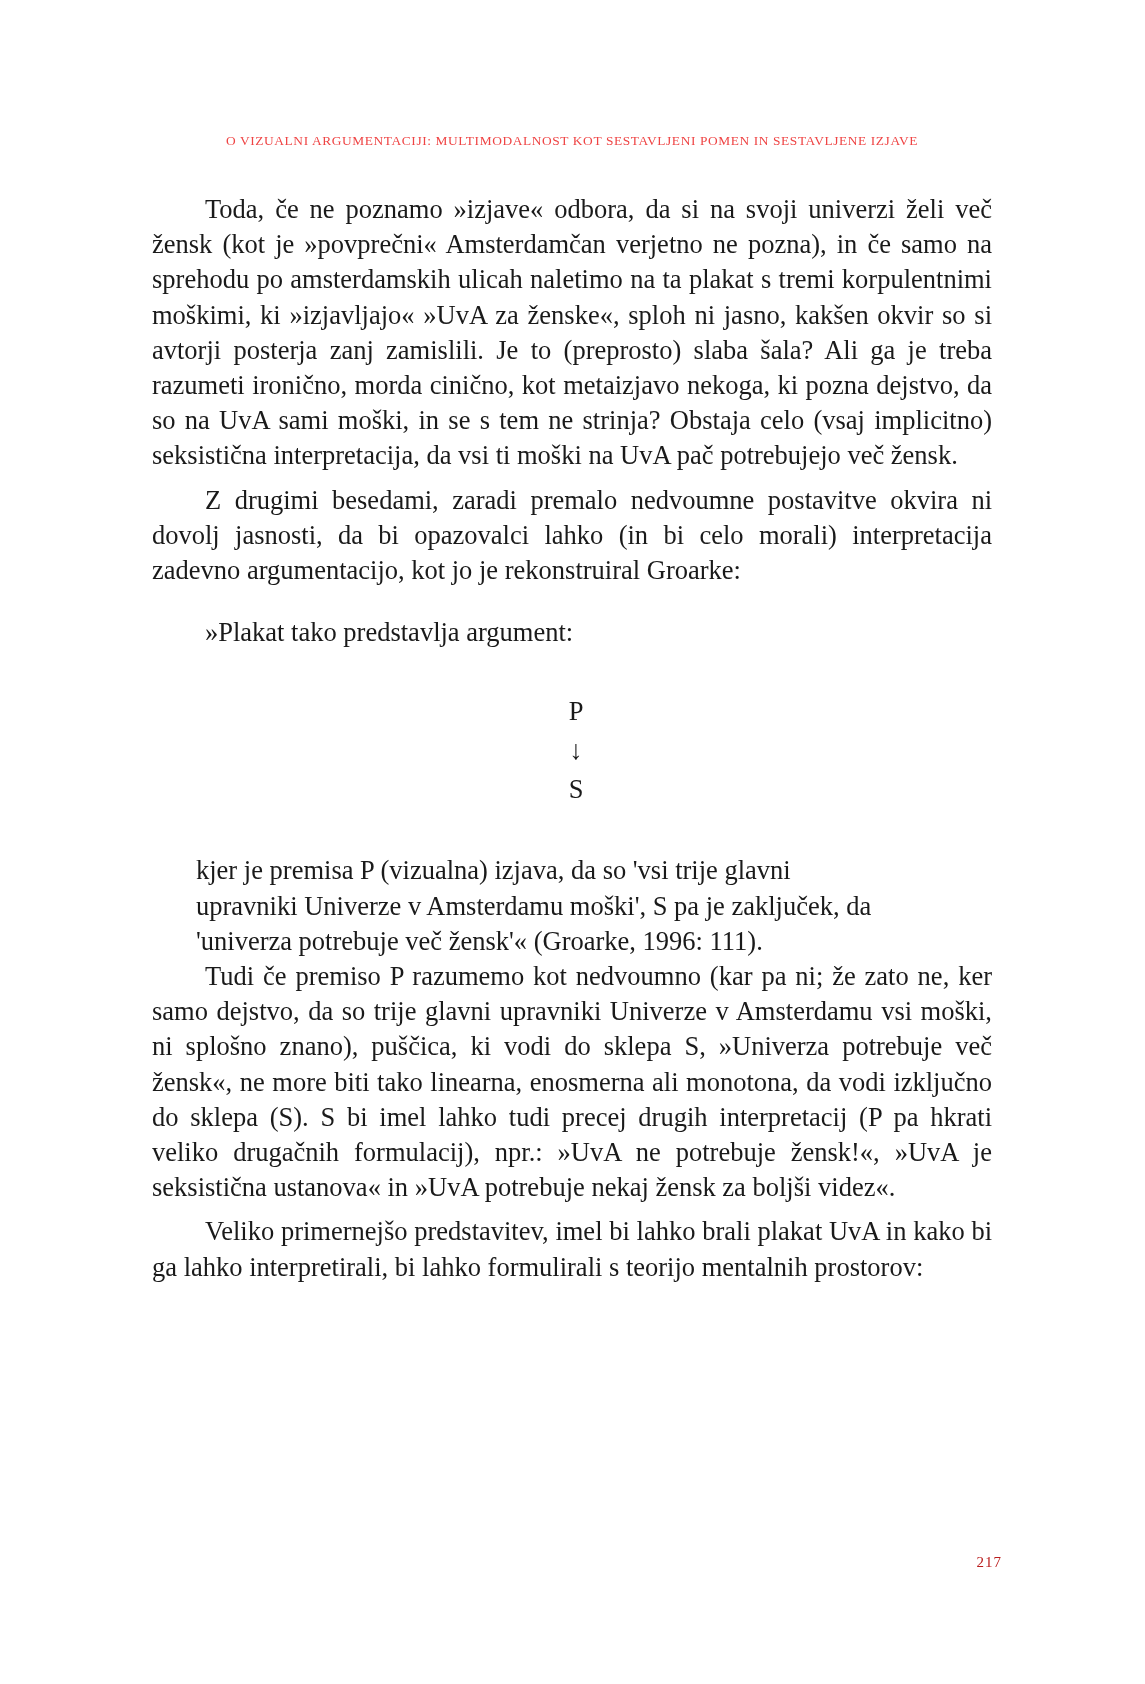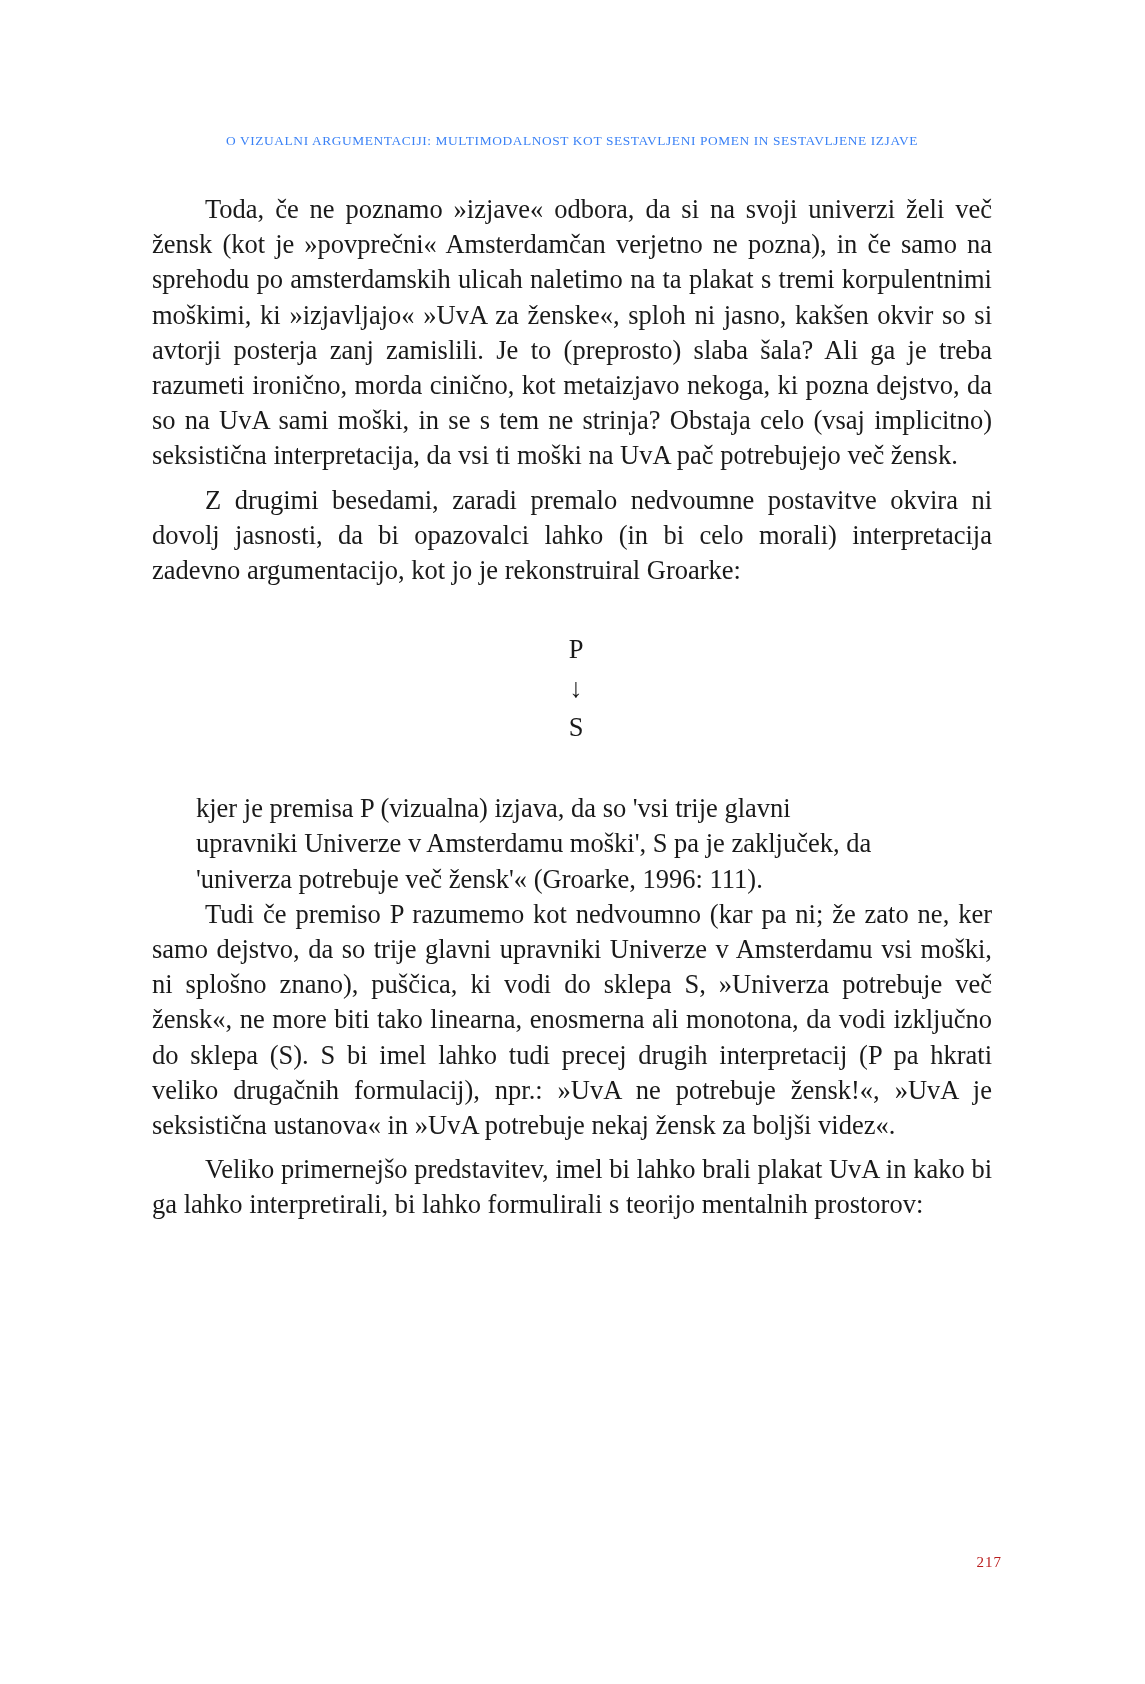--- a/index.html
+++ b/index.html
@@ -16,21 +16,21 @@
       color: #1a1a1a;
     }
     .running-head {
       position: absolute;
       left: 143px;
       width: 858px;
       top: 133px;
       text-align: center;
       font-size: 13.4px;
       letter-spacing: 0.6px;
-      color: #3b82f6;
+      color: #ef4444;
       white-space: nowrap;
     }
     .text-block {
       position: absolute;
       left: 143px;
       width: 858px;
       top: 183px;
       font-size: 26.5px;
       line-height: 35.2px;
       text-align: justify;
@@ -70,20 +70,21 @@
     }
   </style>
 </head>
 <body>
 
 <div class="running-head">O VIZUALNI ARGUMENTACIJI: MULTIMODALNOST KOT SESTAVLJENI POMEN IN SESTAVLJENE IZJAVE</div>
 
 <div class="text-block">
   <p>Toda, če ne poznamo »izjave« odbora, da si na svoji univerzi želi več žensk (kot je »povprečni« Amsterdamčan verjetno ne pozna), in če samo na sprehodu po amsterdamskih ulicah naletimo na ta plakat s tremi korpulentnimi moškimi, ki »izjavljajo« »UvA za ženske«, sploh ni jasno, kakšen okvir so si avtorji posterja zanj zamislili. Je to (preprosto) slaba šala? Ali ga je treba razumeti ironično, morda cinično, kot metaizjavo nekoga, ki pozna dejstvo, da so na UvA sami moški, in se s tem ne strinja? Obstaja celo (vsaj implicitno) seksistična interpretacija, da vsi ti moški na UvA pač potrebujejo več žensk.</p>
   <p>Z drugimi besedami, zaradi premalo nedvoumne postavitve okvira ni dovolj jasnosti, da bi opazovalci lahko (in bi celo morali) interpretacija zadevno argumentacijo, kot jo je rekonstruiral Groarke:</p>
+  <p class="quote-intro">»Plakat tako predstavlja argument:</p>
   <p class="formula">
     <span>P</span>
     <span class="arrow">↓</span>
     <span>S</span>
   </p>
   <p class="quote">kjer je premisa P (vizualna) izjava, da so 'vsi trije glavni upravniki Univerze v Amsterdamu moški', S pa je zaključek, da 'univerza potrebuje več žensk'« (Groarke, 1996: 111).</p>
   <p class="p-gap">Tudi če premiso P razumemo kot nedvoumno (kar pa ni; že zato ne, ker samo dejstvo, da so trije glavni upravniki Univerze v Amsterdamu vsi moški, ni splošno znano), puščica, ki vodi do sklepa S, »Univerza potrebuje več žensk«, ne more biti tako linearna, enosmerna ali monotona, da vodi izključno do sklepa (S). S bi imel lahko tudi precej drugih interpretacij (P pa hkrati veliko drugačnih formulacij), npr.: »UvA ne potrebuje žensk!«, »UvA je seksistična ustanova« in »UvA potrebuje nekaj žensk za boljši videz«.</p>
   <p>Veliko primernejšo predstavitev, imel bi lahko brali plakat UvA in kako bi ga lahko interpretirali, bi lahko formulirali s teorijo mentalnih prostorov:</p>
 </div>
 

